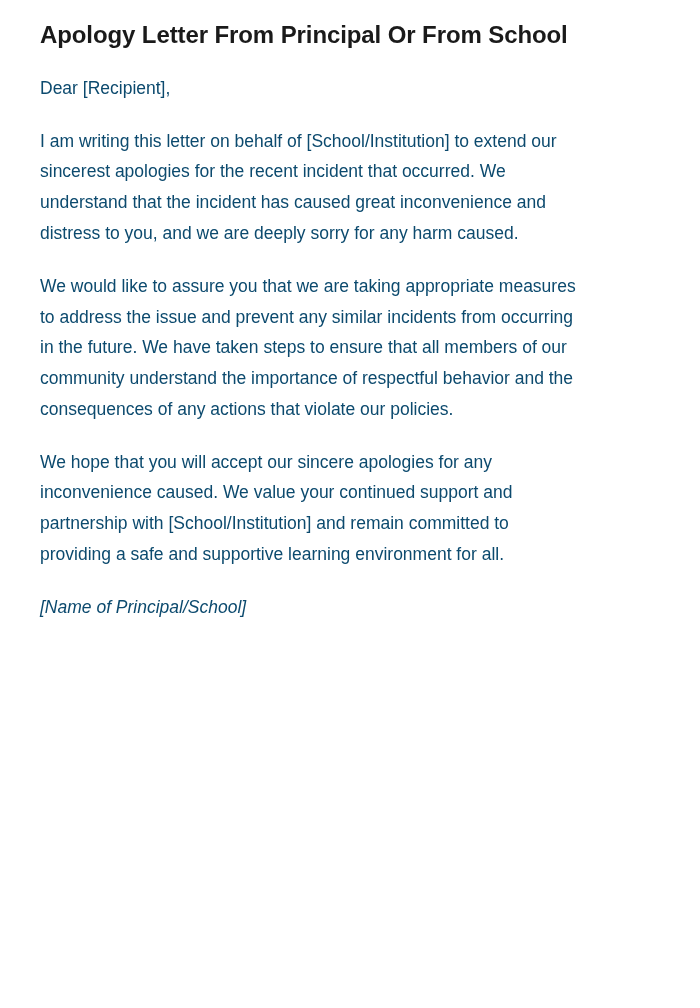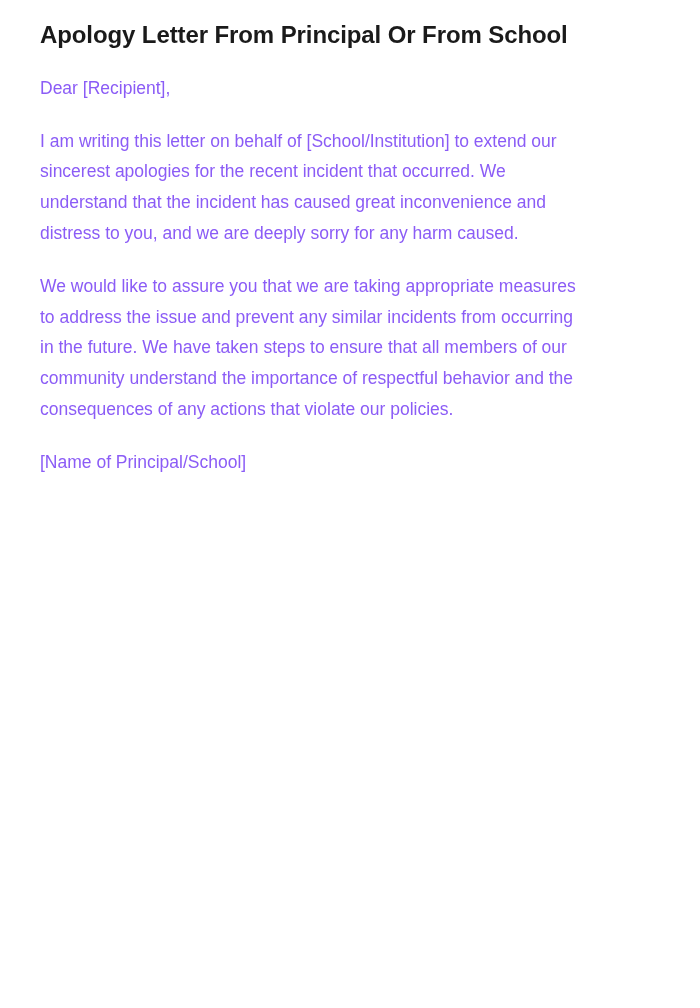--- a/index.html
+++ b/index.html
@@ -23,31 +23,33 @@
     font-size: 24px;
     line-height: 1.28;
     font-weight: bold;
     color: #1a1a1a;
     margin: 0 0 22px 0;
     letter-spacing: -0.1px;
   }
   .para {
     font-size: 17.5px;
     line-height: 1.76;
-    color: #8b5cf6;
+    color: #0c4a6e;
     margin: 0 0 22px 0;
     font-weight: 400;
   }
   .para:last-child {
     margin-bottom: 12px;
+    font-style: italic;
   }
 </style>
 </head>
 <body>
 
 <div class="page">
   <h1 class="doc-title">Apology Letter From Principal Or From School</h1>
 
   <p class="para">Dear [Recipient],</p>
   <p class="para">I am writing this letter on behalf of [School/Institution] to extend our sincerest apologies for the recent incident that occurred. We understand that the incident has caused great inconvenience and distress to you, and we are deeply sorry for any harm caused.</p>
   <p class="para">We would like to assure you that we are taking appropriate measures to address the issue and prevent any similar incidents from occurring in the future. We have taken steps to ensure that all members of our community understand the importance of respectful behavior and the consequences of any actions that violate our policies.</p>
+  <p class="para">We hope that you will accept our sincere apologies for any inconvenience caused. We value your continued support and partnership with [School/Institution] and remain committed to providing a safe and supportive learning environment for all.</p>
   <p class="para">[Name of Principal/School]</p>
 </div>
 
 </body></html>

